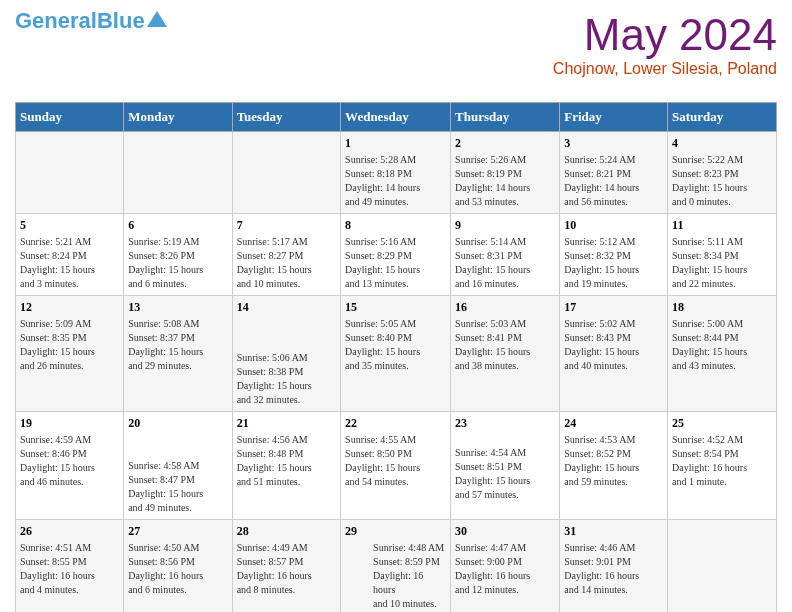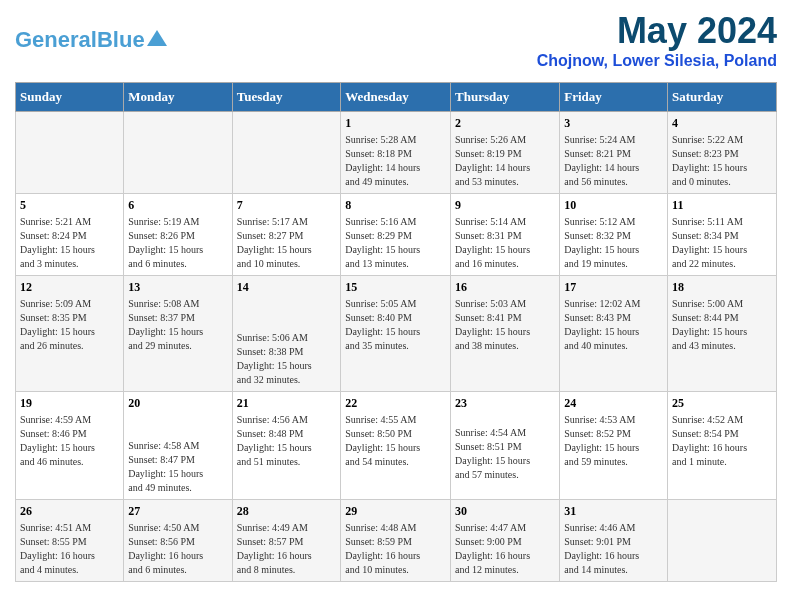--- a/index.html
+++ b/index.html
@@ -6,49 +6,48 @@
     body {
       font-family: Arial, sans-serif;
       background: #fff;
       width: 792px;
       min-height: 612px;
       padding: 10px 15px;
     }
     .header {
       display: flex;
       justify-content: space-between;
-      align-items: center;
-      margin-bottom: 12px;
+      align-items: flex-start;
+      margin-bottom: 24px;
     }
     .logo {
       display: flex;
       flex-direction: column;
       align-items: flex-start;
     }
     .logo-text {
       font-size: 22px;
       font-weight: bold;
       color: #1a3a6b;
       line-height: 1;
     }
     .logo-text span {
       color: #4a9fd4;
     }
     .title-section {
       text-align: right;
     }
     .main-title {
-      font-size: 36px;
-      font-weight: bold;
-      color: #0c4a6e;
+      font-size: 44px;
+      font-weight: normal;
+      color: #701a75;
     }
     .subtitle {
       font-size: 16px;
-      color: #1d4ed8;
-      font-weight: bold;
+      color: #c2410c;
     }
     table {
       width: 100%;
       border-collapse: collapse;
       font-size: 11px;
       font-family: Liberation Serif, serif;
     }
     thead tr {
       background-color: #2c6fad;
       color: #fff;
@@ -236,21 +235,21 @@
         </td>
         <td>
           <span class="day-number">16</span>
           <div class="day-info" style="white-space: pre-line;">Sunrise: 5:03 AM
 Sunset: 8:41 PM
 Daylight: 15 hours
 and 38 minutes.</div>
         </td>
         <td>
           <span class="day-number">17</span>
-          <div class="day-info" style="white-space: pre-line;">Sunrise: 12:02 AM
+          <div class="day-info" style="white-space: pre-line;">Sunrise: 5:02 AM
 Sunset: 8:43 PM
 Daylight: 15 hours
 and 40 minutes.</div>
         </td>
         <td>
           <span class="day-number">18</span>
           <div class="day-info" style="white-space: pre-line;">Sunrise: 5:00 AM
 Sunset: 8:44 PM
 Daylight: 15 hours
 and 43 minutes.</div>
@@ -324,21 +323,21 @@
         </td>
         <td>
           <span class="day-number">28</span>
           <div class="day-info" style="white-space: pre-line;">Sunrise: 4:49 AM
 Sunset: 8:57 PM
 Daylight: 16 hours
 and 8 minutes.</div>
         </td>
         <td>
           <span class="day-number">29</span>
-          <div class="day-info" style="white-space: pre-line;">Sunrise: 4:48 AM
+          <div class="day-info" style="white-space: pre-line; margin-left: 28px;">Sunrise: 4:48 AM
 Sunset: 8:59 PM
 Daylight: 16 hours
 and 10 minutes.</div>
         </td>
         <td>
           <span class="day-number">30</span>
           <div class="day-info" style="white-space: pre-line;">Sunrise: 4:47 AM
 Sunset: 9:00 PM
 Daylight: 16 hours
 and 12 minutes.</div>

